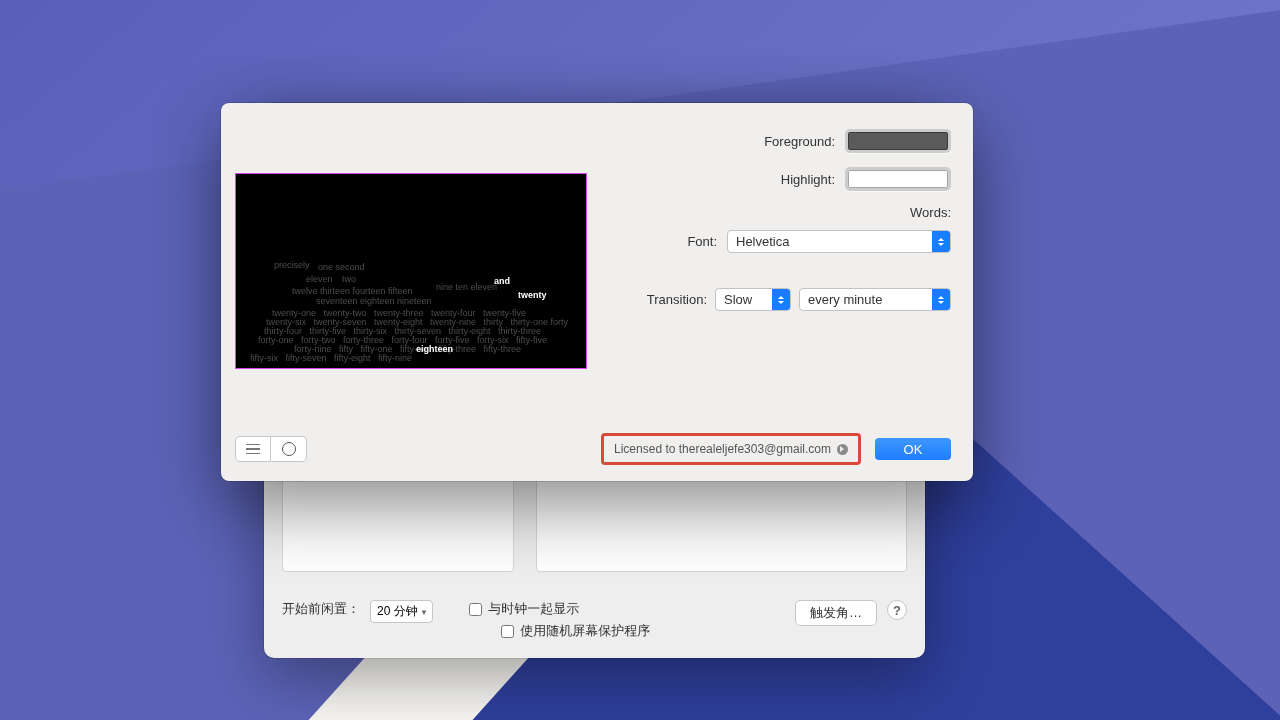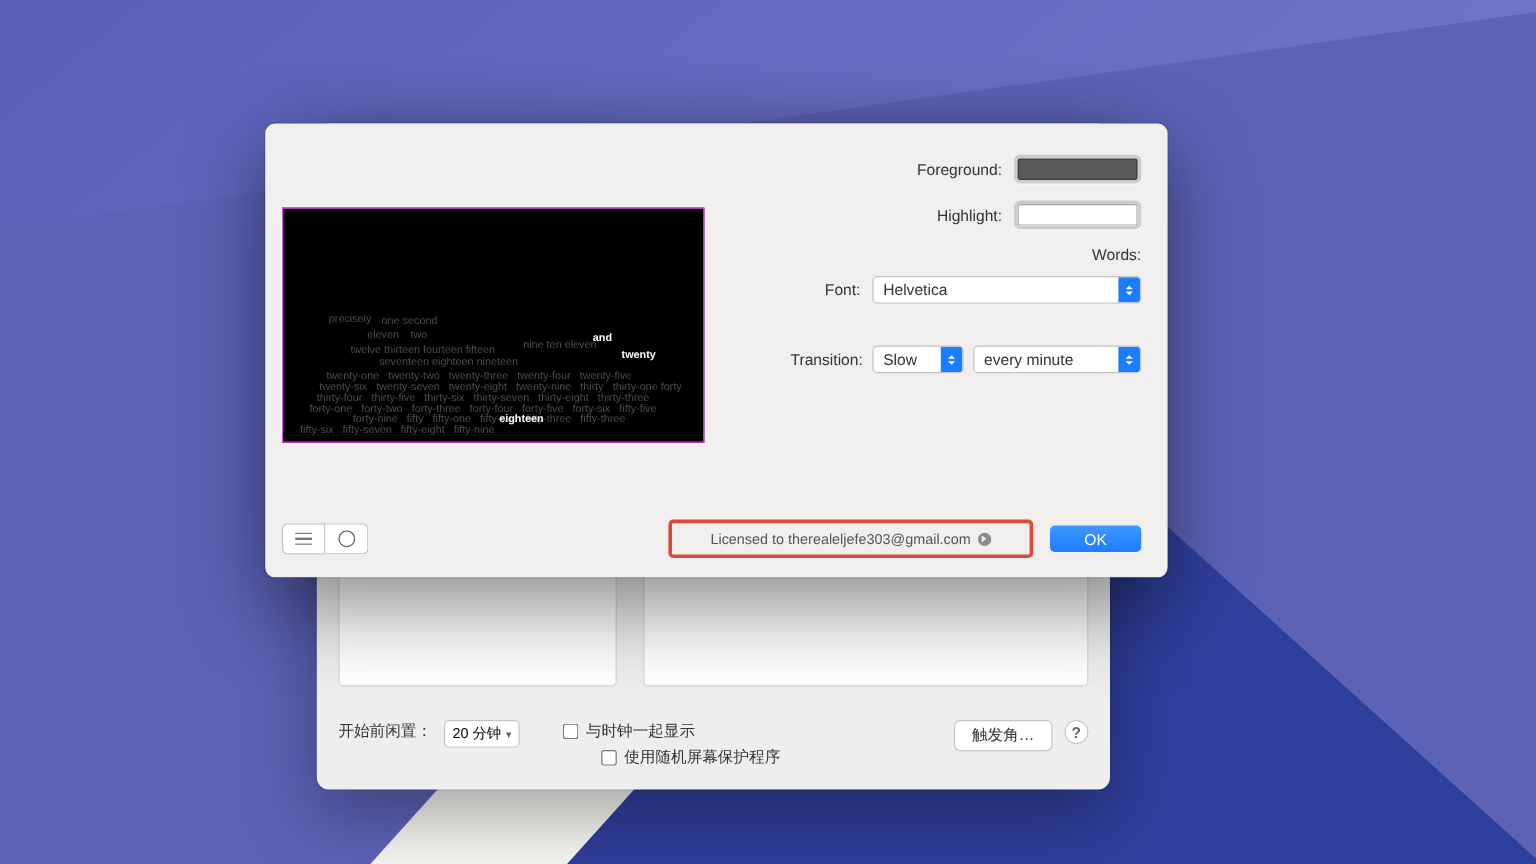--- a/index.html
+++ b/index.html
@@ -92,30 +92,30 @@
     border: 3px solid #ccc;
   }
   .sw-black{background:#000;} .sw-gray{background:#5a5a5a;} .sw-white{background:#fff;}
   .macSelect { height:23px; background:#fff; border:1px solid #c2c2c2; border-radius:4px;
     display:flex; align-items:center; padding:0 4px 0 8px; font-size:13px; color:#333; position:relative; overflow:hidden;}
   .macSelect .cap { position:absolute; right:0; top:0; bottom:0; width:18px;
     background:#1a7cff; display:flex; flex-direction:column; align-items:center; justify-content:center; }
   .macSelect .cap::before, .macSelect .cap::after { content:""; border:3px solid transparent;}
   .macSelect .cap::before { border-bottom-color:#fff; margin-bottom:1px;}
   .macSelect .cap::after { border-top-color:#fff; margin-top:1px;}
-  .macSelect.w224{width:224px;} .macSelect.w76{width:76px;} .macSelect.w140{width:140px;}
+  .macSelect.w224{width:224px;} .macSelect.w76{width:76px;} .macSelect.w140{width:152px;}
   .macSelect .txt{white-space:nowrap; overflow:hidden; text-overflow:ellipsis; padding-right:20px; width:100%;}
   .crow.selrow { margin-bottom:10px; }
   .crow.selrow .macSelect{margin-right:0;}
   .sheet-footer { display:flex; align-items:center; gap:14px; padding-top:8px;}
   .segbar { display:flex; }
   .segbtn { width:36px; height:26px; background:#fff; border:1px solid #c7c6c6;
     display:flex; align-items:center; justify-content:center; color:#555;}
   .segbtn:first-child{border-radius:5px 0 0 5px;} .segbtn:last-child{border-radius:0 5px 5px 0; border-left:none;}
-  .license-box { border:3px solid #d84a3a; border-radius:4px; padding:6px 32px; font-size:12px; color:#555;
+  .license-box { border:3px solid #d84a3a; border-radius:4px; padding:6px 10px; font-size:12px; color:#555;
     display:flex; align-items:center; gap:6px;}
   .okbtn { width:76px; height:22px; background:linear-gradient(#3f97ff,#1f7dff);
     color:#fff; border:none; border-radius:4px; font-size:13px;}
   .spacer{flex:1;}
 
   .chev{width:0;height:0;border-top:4px solid transparent;border-bottom:4px solid transparent;}
   .chev.l{border-right:6px solid #888;} .chev.r{border-left:6px solid #888;}
   .gridicon{display:grid;grid-template-columns:repeat(3,3px);grid-template-rows:repeat(3,3px);gap:2px;}
   .gridicon span{background:#888;}
   .mag { width:11px;height:11px;border:1.5px solid #999;border-radius:50%;position:relative;}

